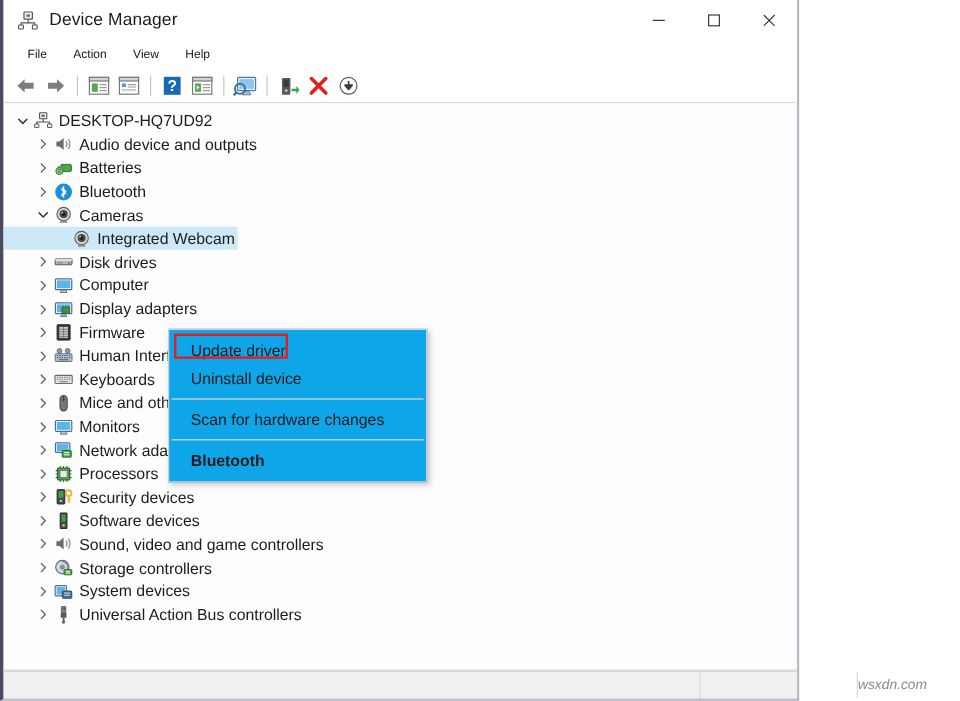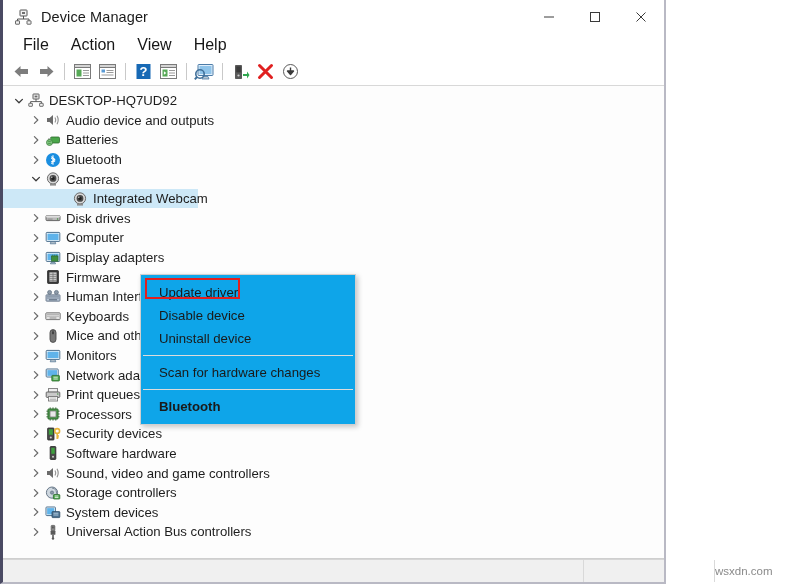--- a/index.html
+++ b/index.html
@@ -68,21 +68,21 @@
   
   #menubar {
     height: 25px;
     min-height: 25px;
     display: flex;
     align-items: center;
     padding-left: 9px;
     background: #ffffff;
   }
   .menu-item {
-    font-size: 16px;
+    font-size: 10px;
     color: #161616;
     padding: 2px 11px 3px 11px;
     cursor: default;
   }
 
   
   #toolbar {
     height: 27px;
     min-height: 27px;
     display: flex;
@@ -155,21 +155,21 @@
     background: #cde8f7;
     z-index: 0;
   }
   .row.sel .twisty,
   .row.sel .ico,
   .row.sel .lbl { position: relative; z-index: 1; }
 
   
   .lvl0 { padding-left: 8px; }
   .lvl1 { padding-left: 25px; }
-  .lvl2 { padding-left: 52px; }
+  .lvl2 { padding-left: 40px; }
 
   
   #ctxmenu {
     position: absolute;
     left: 137px;
     top: 188px;
     width: 214px;
     background: #0ea5e9;
     border: 1px solid #d0d0d0;
     box-shadow: 2px 2px 5px rgba(0,0,0,0.22);
@@ -214,20 +214,21 @@
     position: relative;
   }
   .sb-seg1 { flex: 0 0 580px; height: 100%; border-right: 1px solid #d9d9d9; }
   .sb-seg2 { flex: 0 0 130px; height: 100%; border-right: 1px solid #d9d9d9; }
   .sb-seg3 { flex: 1; height: 100%; display: flex; align-items: center; justify-content: flex-end; }
   #watermark {
     font-size: 11.5px;
     color: #8a8a8a;
     padding-right: 7px;
     font-family: "Liberation Sans", sans-serif;
+    font-style: italic;
   }
 </style>
 </head>
 <body>
 
 <div id="window">
 
   <div id="titlebar">
     <span id="title-icon">
       <svg width="18" height="18" viewBox="0 0 18 18">
@@ -589,37 +590,20 @@
           <span class="lbl">Network adapters</span>
         </div>
         <div class="row lvl1">
           <span class="twisty">
             <svg width="10" height="10" viewBox="0 0 10 10">
               <path d="M3.4 1.6 L6.8 5 L3.4 8.4" stroke="#6b6b6b" stroke-width="1.2" fill="none" stroke-linecap="round" stroke-linejoin="round"></path>
             </svg>
           </span>
           <span class="ico">
             <svg width="16" height="16" viewBox="0 0 16 16">
-              <rect x="3.4" y="1.6" width="9.2" height="3.6" fill="#efefef" stroke="#6b6b6b" stroke-width="0.8"></rect>
-              <rect x="1.2" y="5" width="13.6" height="5.4" rx="0.8" fill="#c9c9c9" stroke="#5a5a5a" stroke-width="0.9"></rect>
-              <rect x="3.4" y="9.6" width="9.2" height="4.4" fill="#ffffff" stroke="#6b6b6b" stroke-width="0.8"></rect>
-              <path d="M4.6 11 L11.4 11 M4.6 12.6 L11.4 12.6" stroke="#9a9a9a" stroke-width="0.7"></path>
-              <circle cx="12.8" cy="7" r="0.7" fill="#3d8b3d"></circle>
-            </svg>
-          </span>
-          <span class="lbl">Print queues</span>
-        </div>
-        <div class="row lvl1">
-          <span class="twisty">
-            <svg width="10" height="10" viewBox="0 0 10 10">
-              <path d="M3.4 1.6 L6.8 5 L3.4 8.4" stroke="#6b6b6b" stroke-width="1.2" fill="none" stroke-linecap="round" stroke-linejoin="round"></path>
-            </svg>
-          </span>
-          <span class="ico">
-            <svg width="16" height="16" viewBox="0 0 16 16">
               <rect x="3" y="3" width="10" height="10" rx="0.6" fill="#4f9f4f" stroke="#2c662c" stroke-width="1"></rect>
               <rect x="5" y="5" width="6" height="6" fill="#e8e8e8" stroke="#6b6b6b" stroke-width="0.7"></rect>
               <path d="M5.2 3 L5.2 1.4 M8 3 L8 1.4 M10.8 3 L10.8 1.4 M5.2 13 L5.2 14.6 M8 13 L8 14.6 M10.8 13 L10.8 14.6 M3 5.2 L1.4 5.2 M3 8 L1.4 8 M3 10.8 L1.4 10.8 M13 5.2 L14.6 5.2 M13 8 L14.6 8 M13 10.8 L14.6 10.8" stroke="#2c662c" stroke-width="0.9"></path>
             </svg>
           </span>
           <span class="lbl">Processors</span>
         </div>
         <div class="row lvl1">
           <span class="twisty">
             <svg width="10" height="10" viewBox="0 0 10 10">
@@ -643,21 +627,21 @@
               <path d="M3.4 1.6 L6.8 5 L3.4 8.4" stroke="#6b6b6b" stroke-width="1.2" fill="none" stroke-linecap="round" stroke-linejoin="round"></path>
             </svg>
           </span>
           <span class="ico">
             <svg width="16" height="16" viewBox="0 0 16 16">
               <rect x="5.2" y="1.6" width="5.6" height="12.8" rx="0.7" fill="#4a4a4a" stroke="#2a2a2a" stroke-width="0.9"></rect>
               <rect x="6.3" y="2.8" width="3.4" height="6" fill="#3fa03f"></rect>
               <circle cx="8" cy="11.8" r="1" fill="#cccccc"></circle>
             </svg>
           </span>
-          <span class="lbl">Software hardware</span>
+          <span class="lbl">Software devices</span>
         </div>
         <div class="row lvl1">
           <span class="twisty">
             <svg width="10" height="10" viewBox="0 0 10 10">
               <path d="M3.4 1.6 L6.8 5 L3.4 8.4" stroke="#6b6b6b" stroke-width="1.2" fill="none" stroke-linecap="round" stroke-linejoin="round"></path>
             </svg>
           </span>
           <span class="ico">
             <svg width="16" height="16" viewBox="0 0 16 16">
               <path d="M2 6 L4.6 6 L8 3 L8 13 L4.6 10 L2 10 Z" fill="#6b6b6b"></path>
@@ -716,21 +700,20 @@
               <circle cx="8" cy="14.6" r="1.2" fill="#5a5a5a"></circle>
             </svg>
           </span>
           <span class="lbl">Universal Action Bus controllers</span>
         </div>
       </div>
 
     <div id="ctxmenu">
       <div id="ctx-highlight" style="border-color: rgb(224, 32, 32);"></div>
       <div class="ctx-item">Update driver</div>
-      <div class="ctx-item">Disable device</div>
       <div class="ctx-item">Uninstall device</div>
       <div class="ctx-sep"></div>
       <div class="ctx-item">Scan for hardware changes</div>
       <div class="ctx-sep"></div>
       <div class="ctx-item bold">Bluetooth</div>
     </div>
   </div>
 
   <div id="statusbar">
     <div class="sb-seg1"></div>

